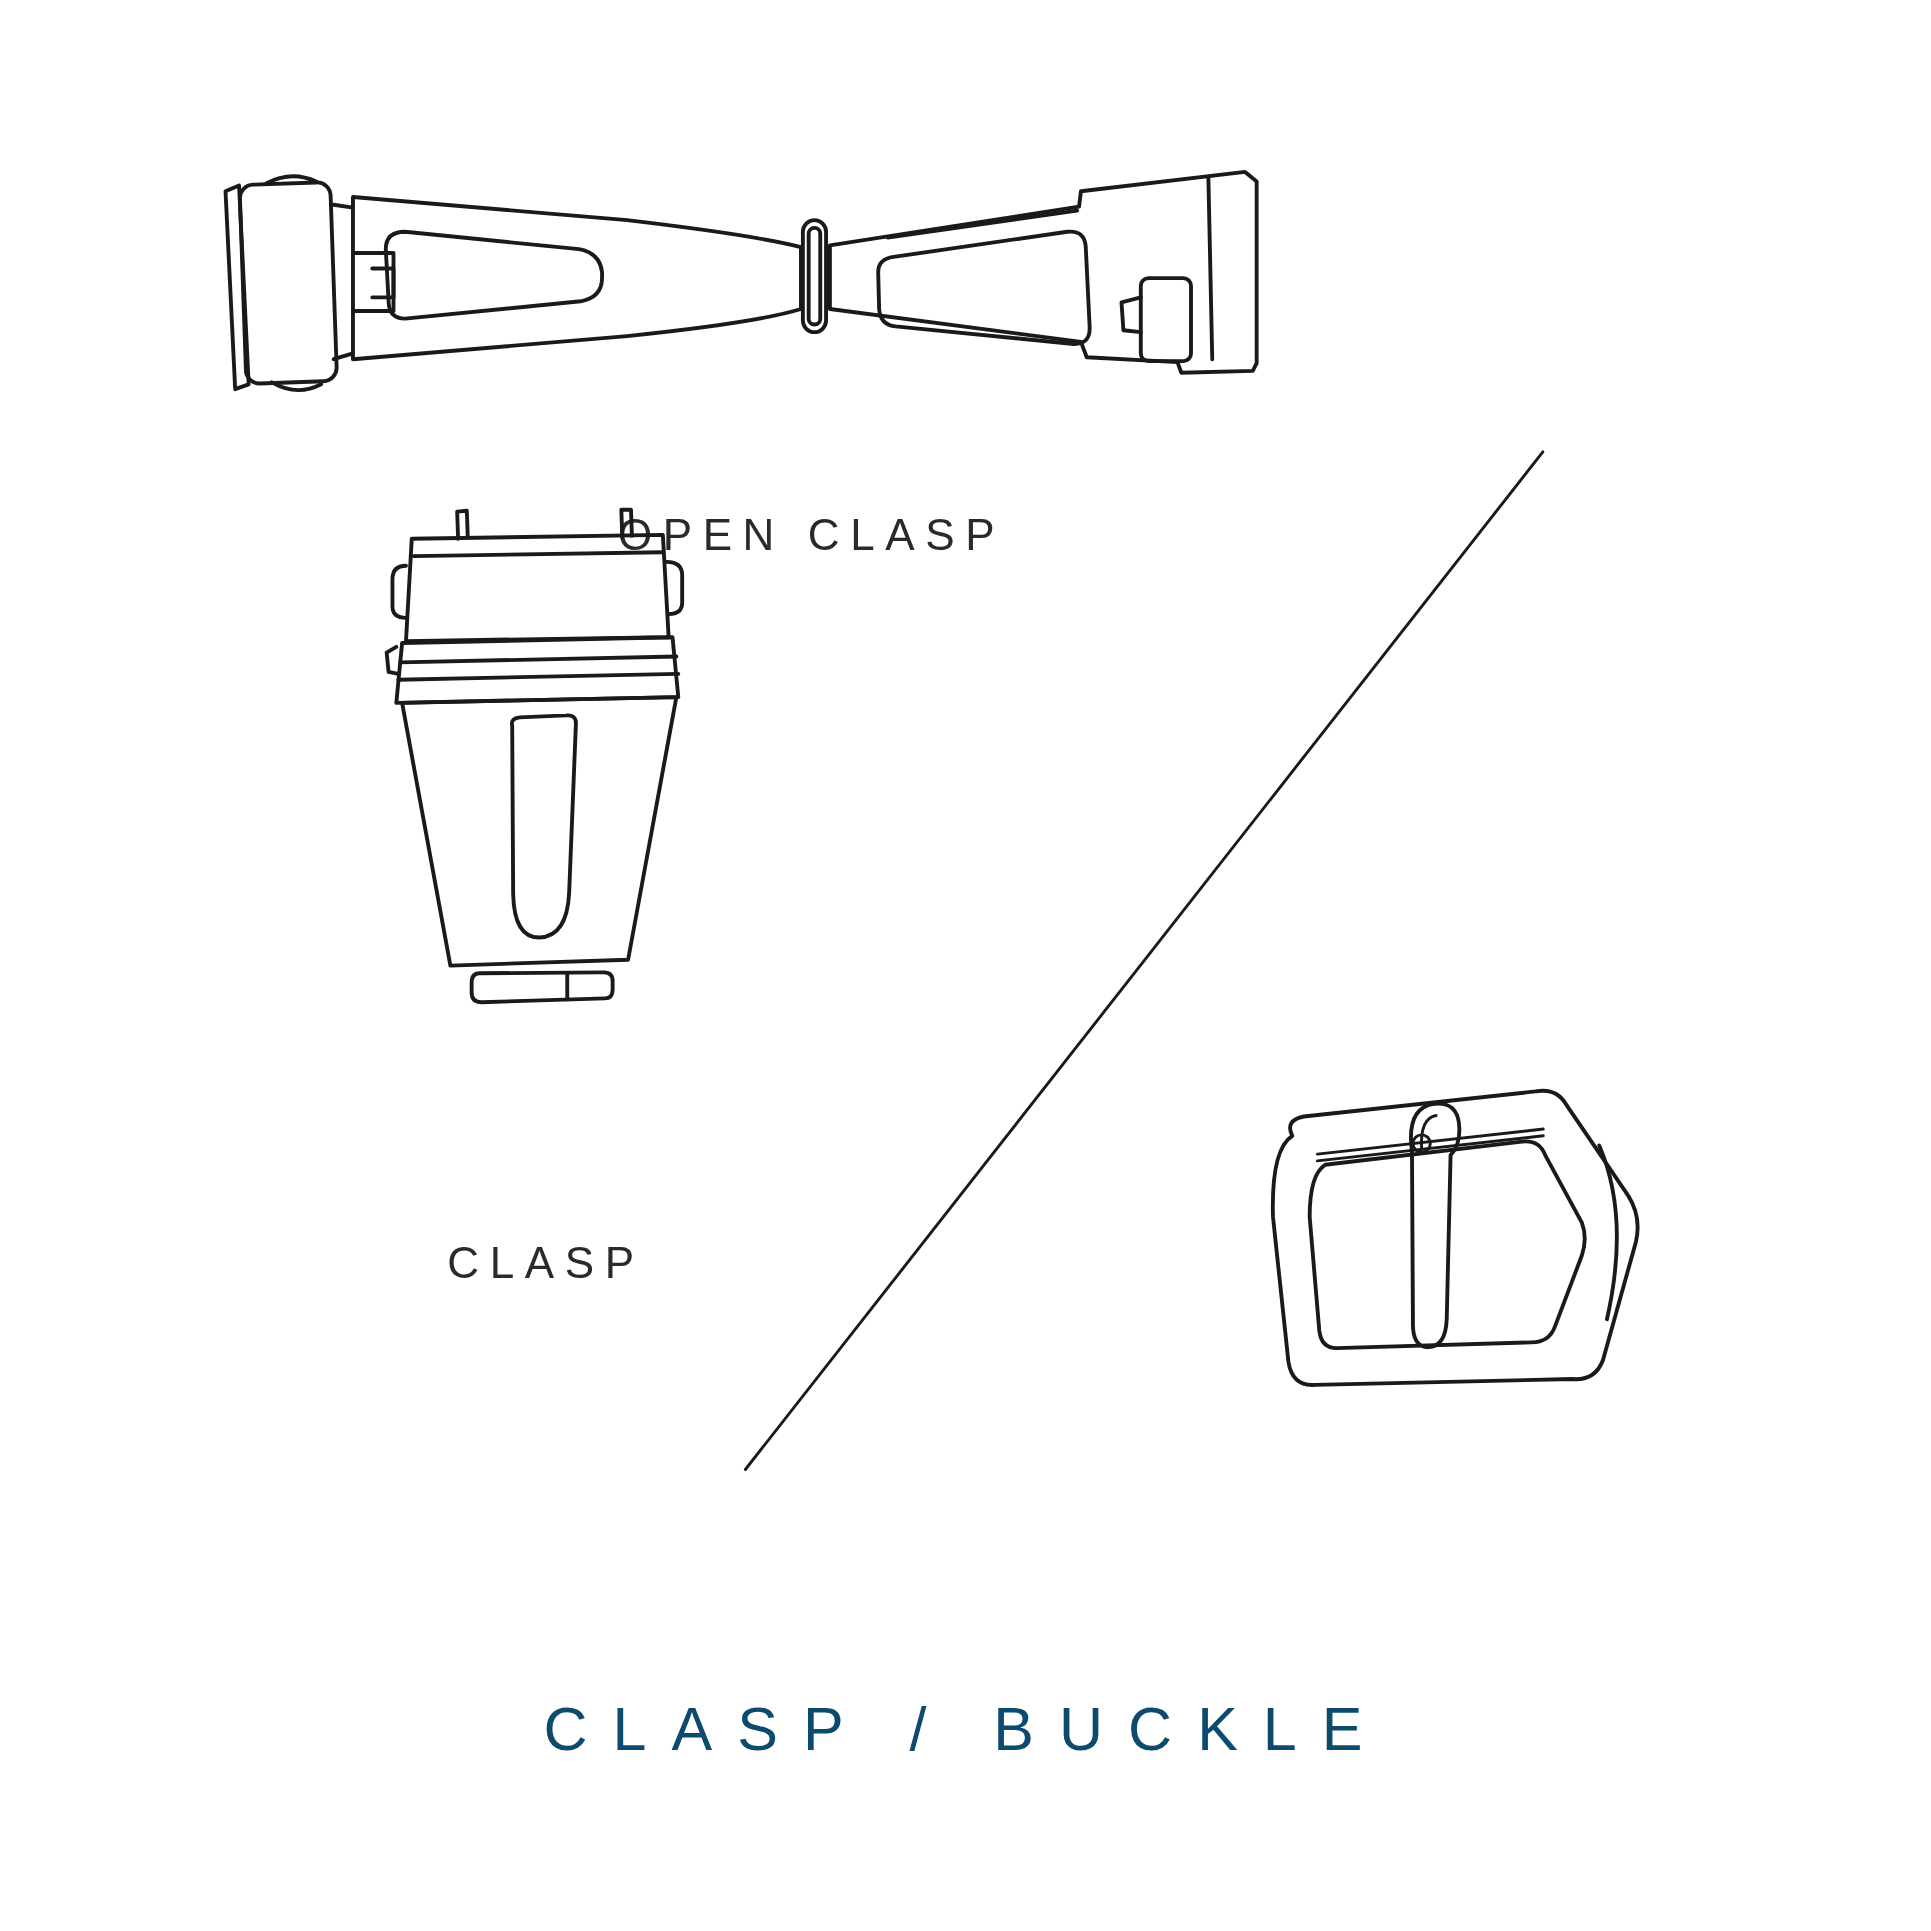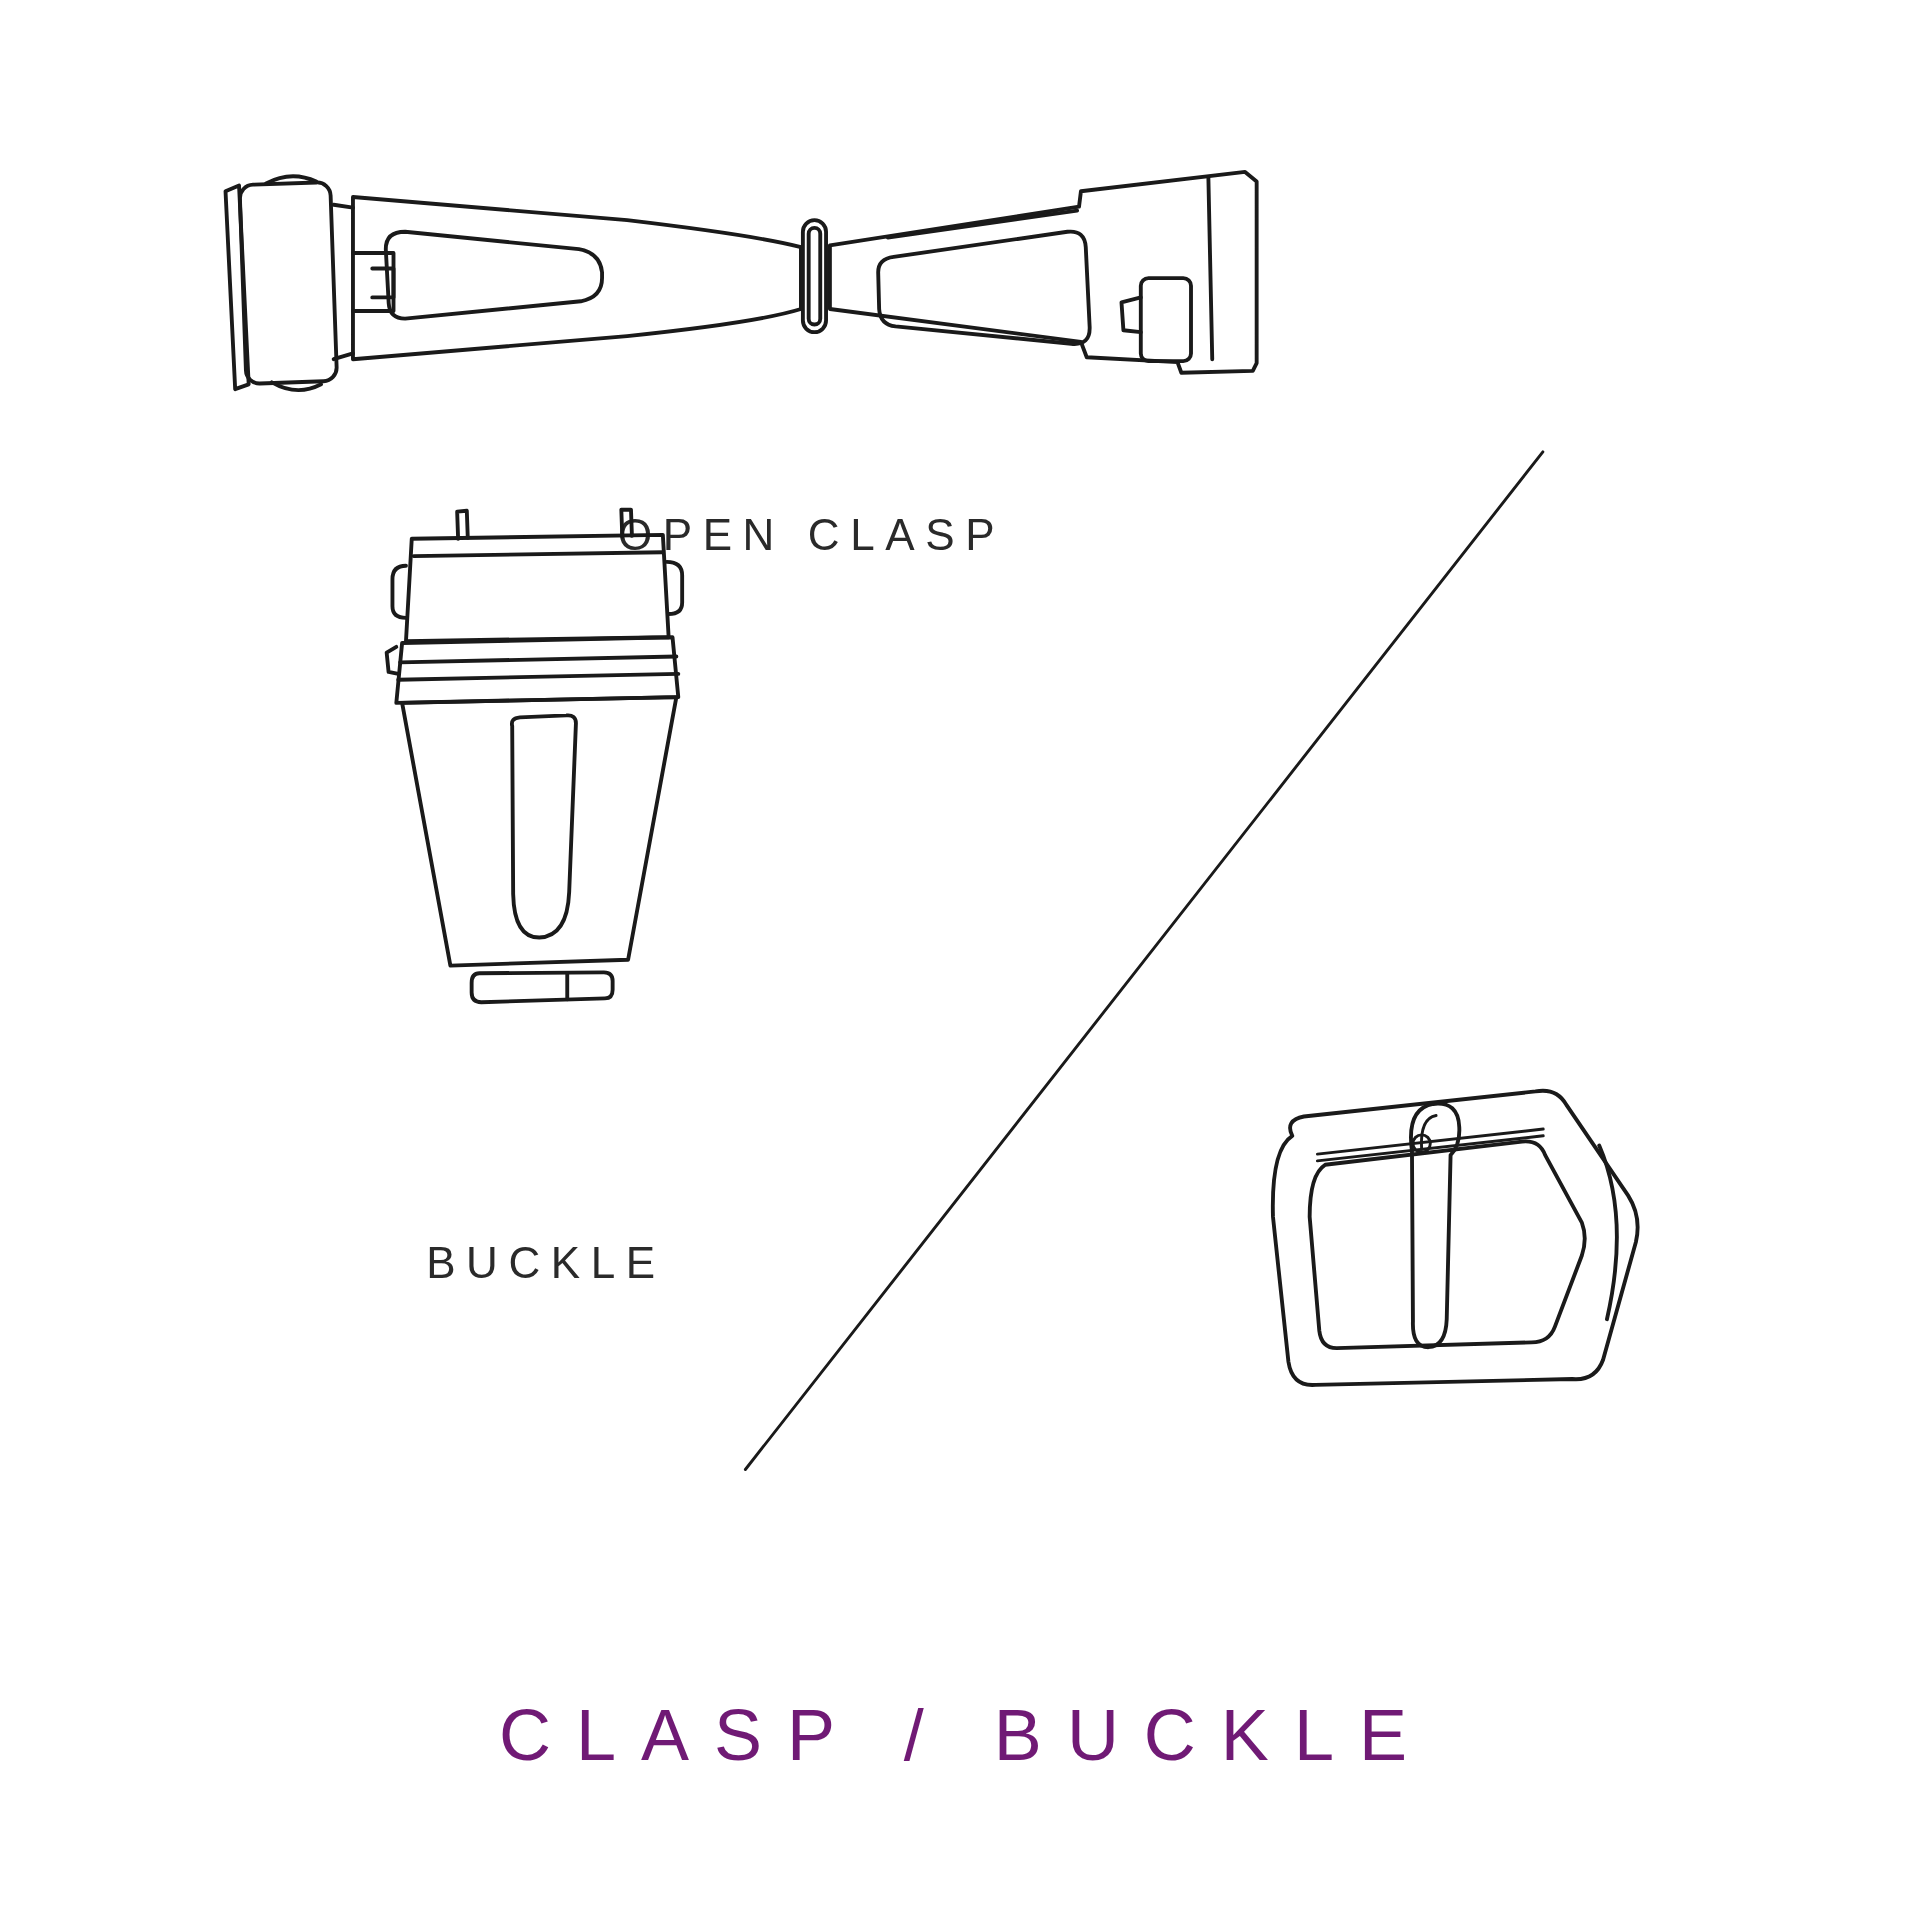--- a/index.html
+++ b/index.html
@@ -22,22 +22,22 @@
     font-weight:400;
     letter-spacing:10.6px;
     white-space:nowrap;
   }
   .title{
     position:absolute;
     top:1694px;
     left:0;
     width:1931px;
     text-align:center;
-    color:#701a75;
-    font-size:72px;
+    color:#0c4a6e;
+    font-size:61px;
     font-weight:400;
     letter-spacing:25px;
     white-space:nowrap;
   }
   #open-clasp-caption{top:510px;left:319px;width:985px;}
   #closed-caption{top:1238px;left:377px;width:338px;}
 </style>
 </head>
 <body>
 
@@ -108,21 +108,21 @@
         <path d="M 26 208 L 310 202 L 260 474 L 76 480 Z"></path>
         <path d="M 140 232 Q 138 224 148 223 L 196 221 Q 206 220 206 229 L 199 404 Q 197 450 168 451 Q 142 451 141 406 Z"></path>
       </g>
       <g>
         <path d="M 106 488 Q 98 488 98 498 L 98 508 Q 98 518 108 518 L 236 514 Q 244 514 244 505 L 244 496 Q 244 487 235 487 Z"></path>
         <path d="M 197 488 L 197 515"></path>
       </g>
     </g>
   </svg>
 
-  <div id="closed-caption" class="caption">BUCKLE</div>
+  <div id="closed-caption" class="caption">CLASP</div>
 
   <svg style="left:0;top:0;" width="1931" height="1931" viewBox="0 0 2000 2000">
     <line class="stroke-thin" x1="1598" y1="468" x2="772" y2="1522"></line>
   </svg>
 
   <svg style="left:1217px;top:1072px;" width="444" height="367" viewBox="0 0 460 380">
     <g class="stroke">
       <g>
         <path d="M 78 66 Q 70 50 90 46 L 330 20 Q 352 16 362 34 L 426 128 Q 440 150 434 176 L 400 298 Q 392 320 368 318 L 102 324 Q 78 326 74 300 L 58 150 Q 56 80 78 66 Z"></path>
         <path d="M 112 96 L 316 72 Q 334 70 340 86 L 378 156 Q 384 172 378 190 L 350 264 Q 344 280 326 280 L 124 286 Q 108 286 106 268 L 96 150 Q 96 106 112 96 Z"></path>

